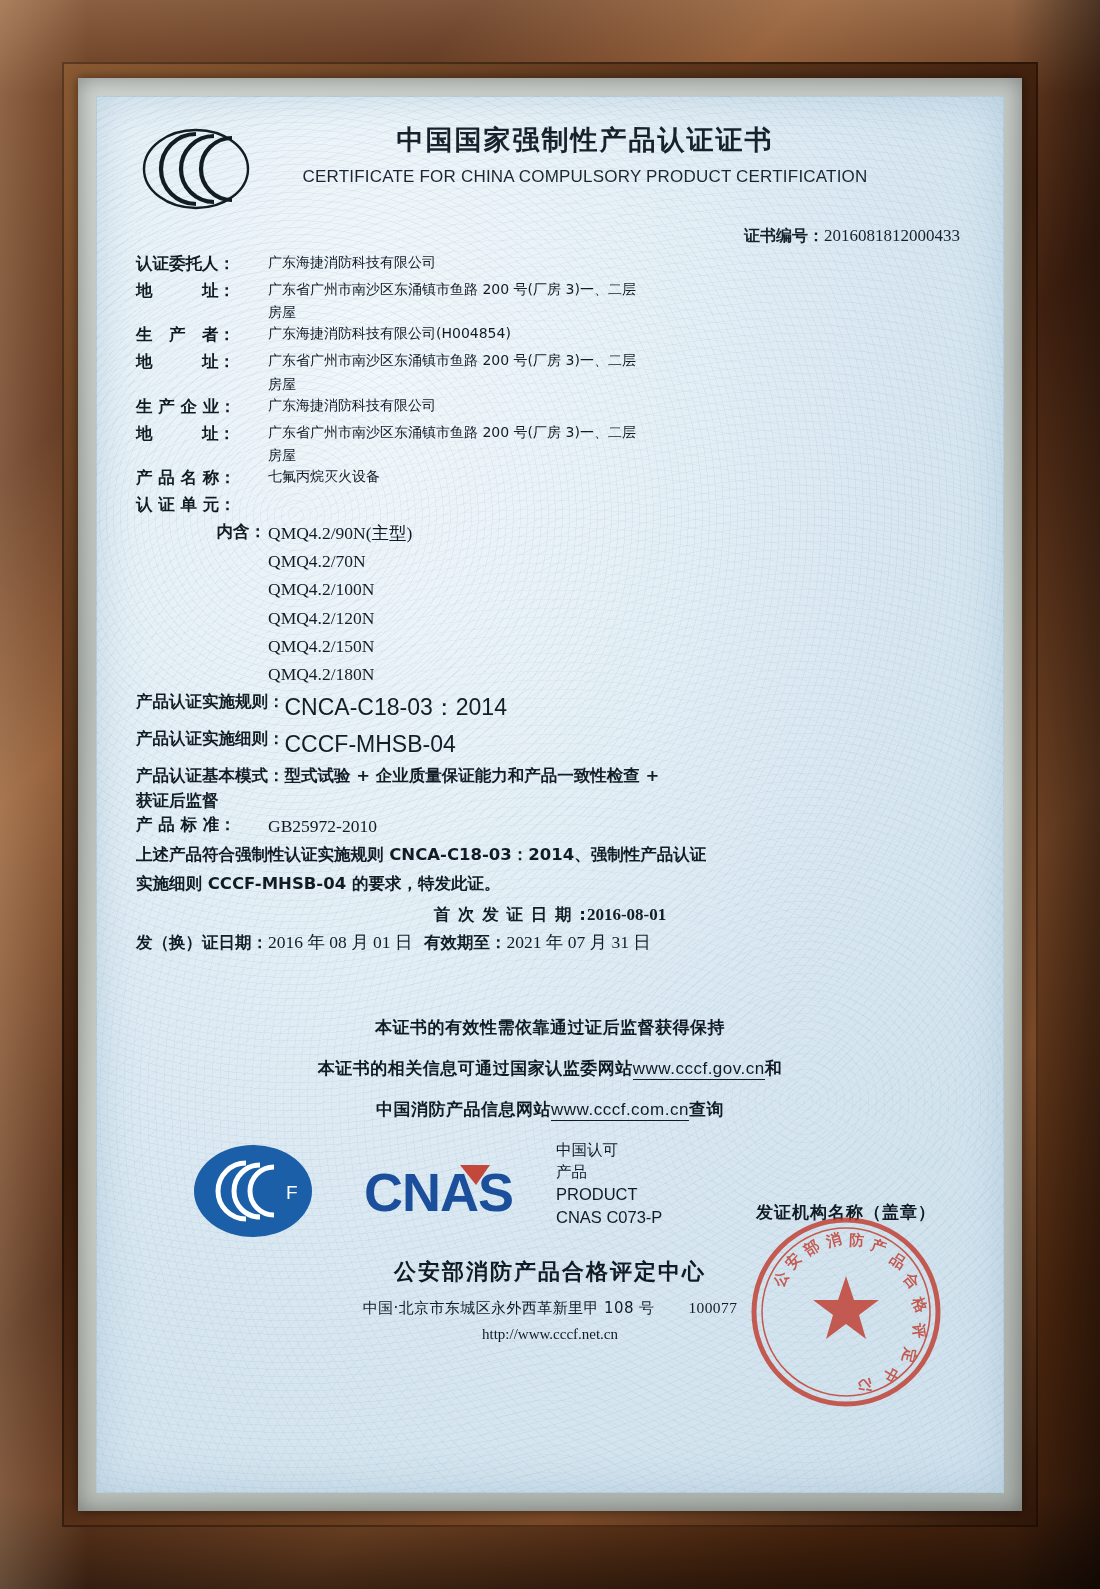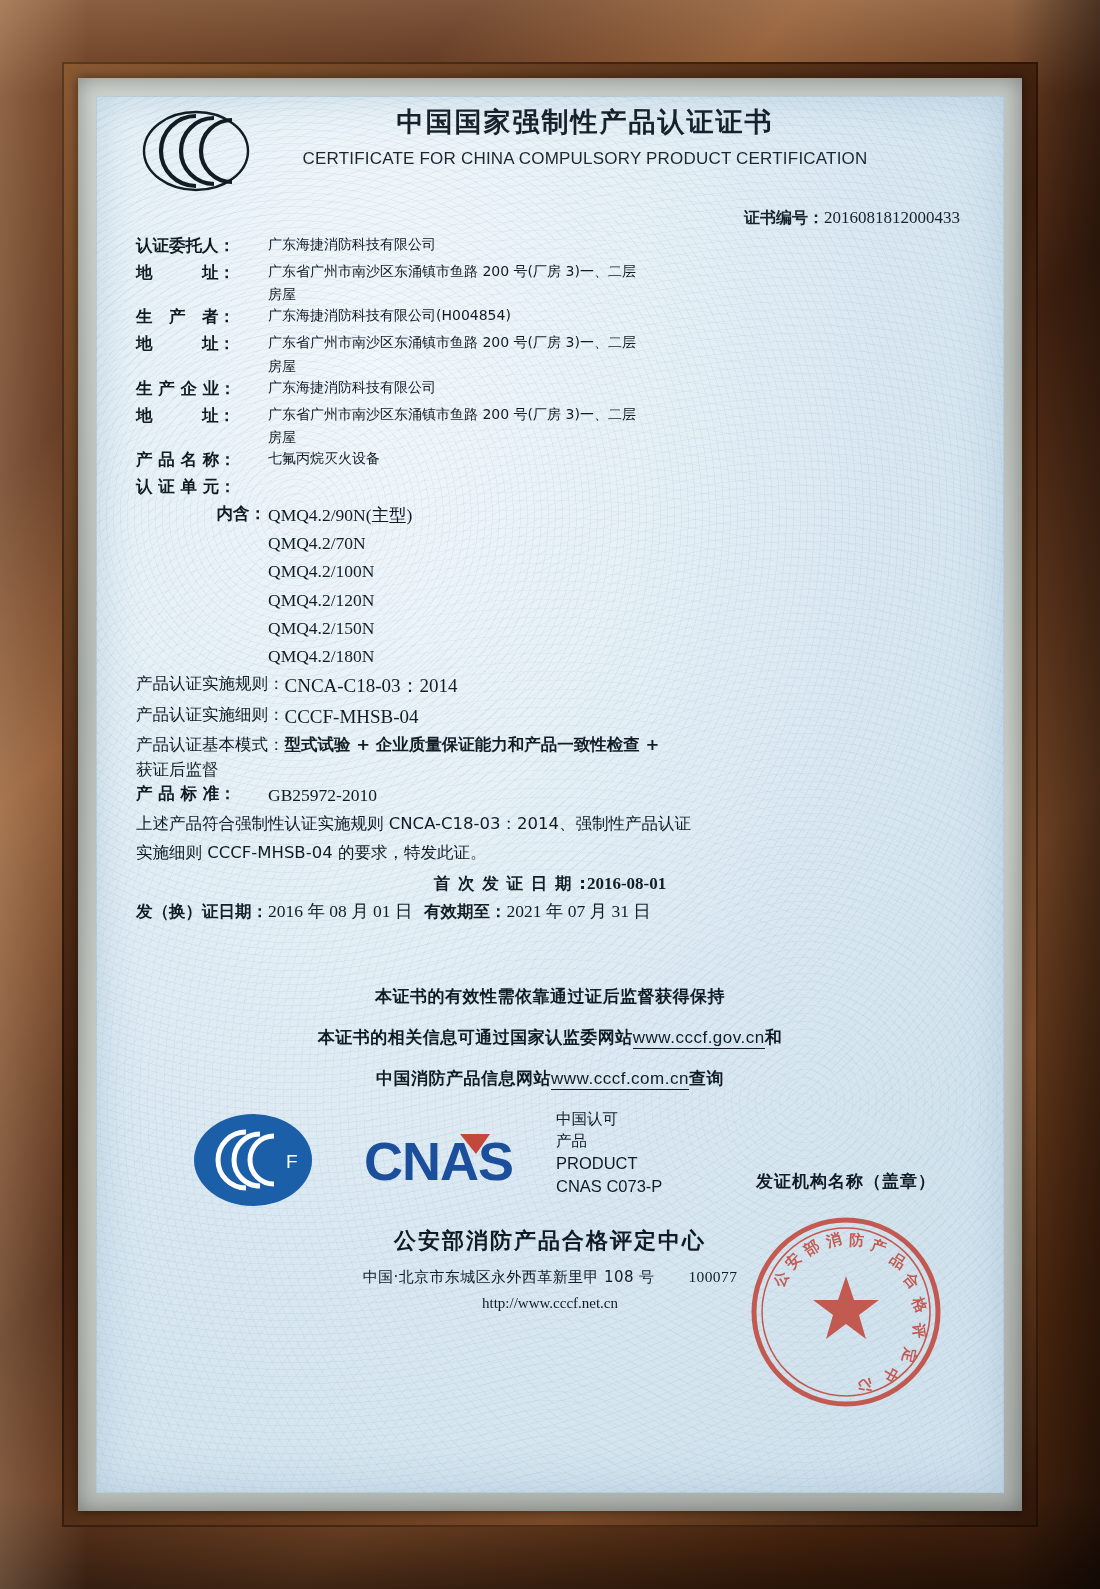--- a/index.html
+++ b/index.html
@@ -49,21 +49,21 @@
     position: absolute; inset: 0;
     pointer-events: none;
     opacity: .5;
     background-image:
       repeating-radial-gradient(circle at 22% 30%, rgba(125,165,190,.22) 0 1px, rgba(255,255,255,0) 1px 7px),
       repeating-radial-gradient(circle at 78% 72%, rgba(125,165,190,.18) 0 1px, rgba(255,255,255,0) 1px 8px),
       repeating-radial-gradient(circle at 50% 105%, rgba(125,165,190,.14) 0 1px, rgba(255,255,255,0) 1px 9px);
   }
   .sheet-inner {
     position: absolute; inset: 0;
-    padding: 8px 40px 18px 40px;
+    padding: 26px 40px 18px 40px;
   }
 
   
   .header { position: relative; height: 96px; }
   .ccc-logo {
     position: absolute; left: 6px; top: 6px;
     width: 108px; height: 82px;
   }
   .titles { text-align: center; padding-left: 70px; }
   .title-cn {
@@ -112,28 +112,28 @@
   .val.cn { font-family: "DejaVu Sans", sans-serif; font-size: 14px; }
   .cont { padding-left: 132px; }
   .unit-line {
     padding-left: 132px;
     font-family: "Liberation Serif", serif;
     font-size: 17.5px;
     line-height: 1.62;
   }
   .wide-label {
     font-family: "DejaVu Sans", sans-serif;
-    font-weight: normal;
-    font-size: 16.5px;
-  }
-  .mixed { font-family: Liberation Serif, serif; font-size: 19px; }
+    font-weight: bold;
+    font-size: 16.5px;
+  }
+  .mixed { font-family: Liberation Sans, sans-serif; font-size: 23px; }
   .statement {
     margin-top: 2px;
     font-family: "DejaVu Sans", sans-serif;
-    font-weight: normal;
+    font-weight: bold;
     font-size: 16.5px;
     line-height: 1.62;
     color: #101b24;
   }
   .first-issue {
     margin-top: 6px;
     text-align: center;
     font-family: "DejaVu Sans", sans-serif;
     font-weight: bold;
     font-size: 16.5px;

